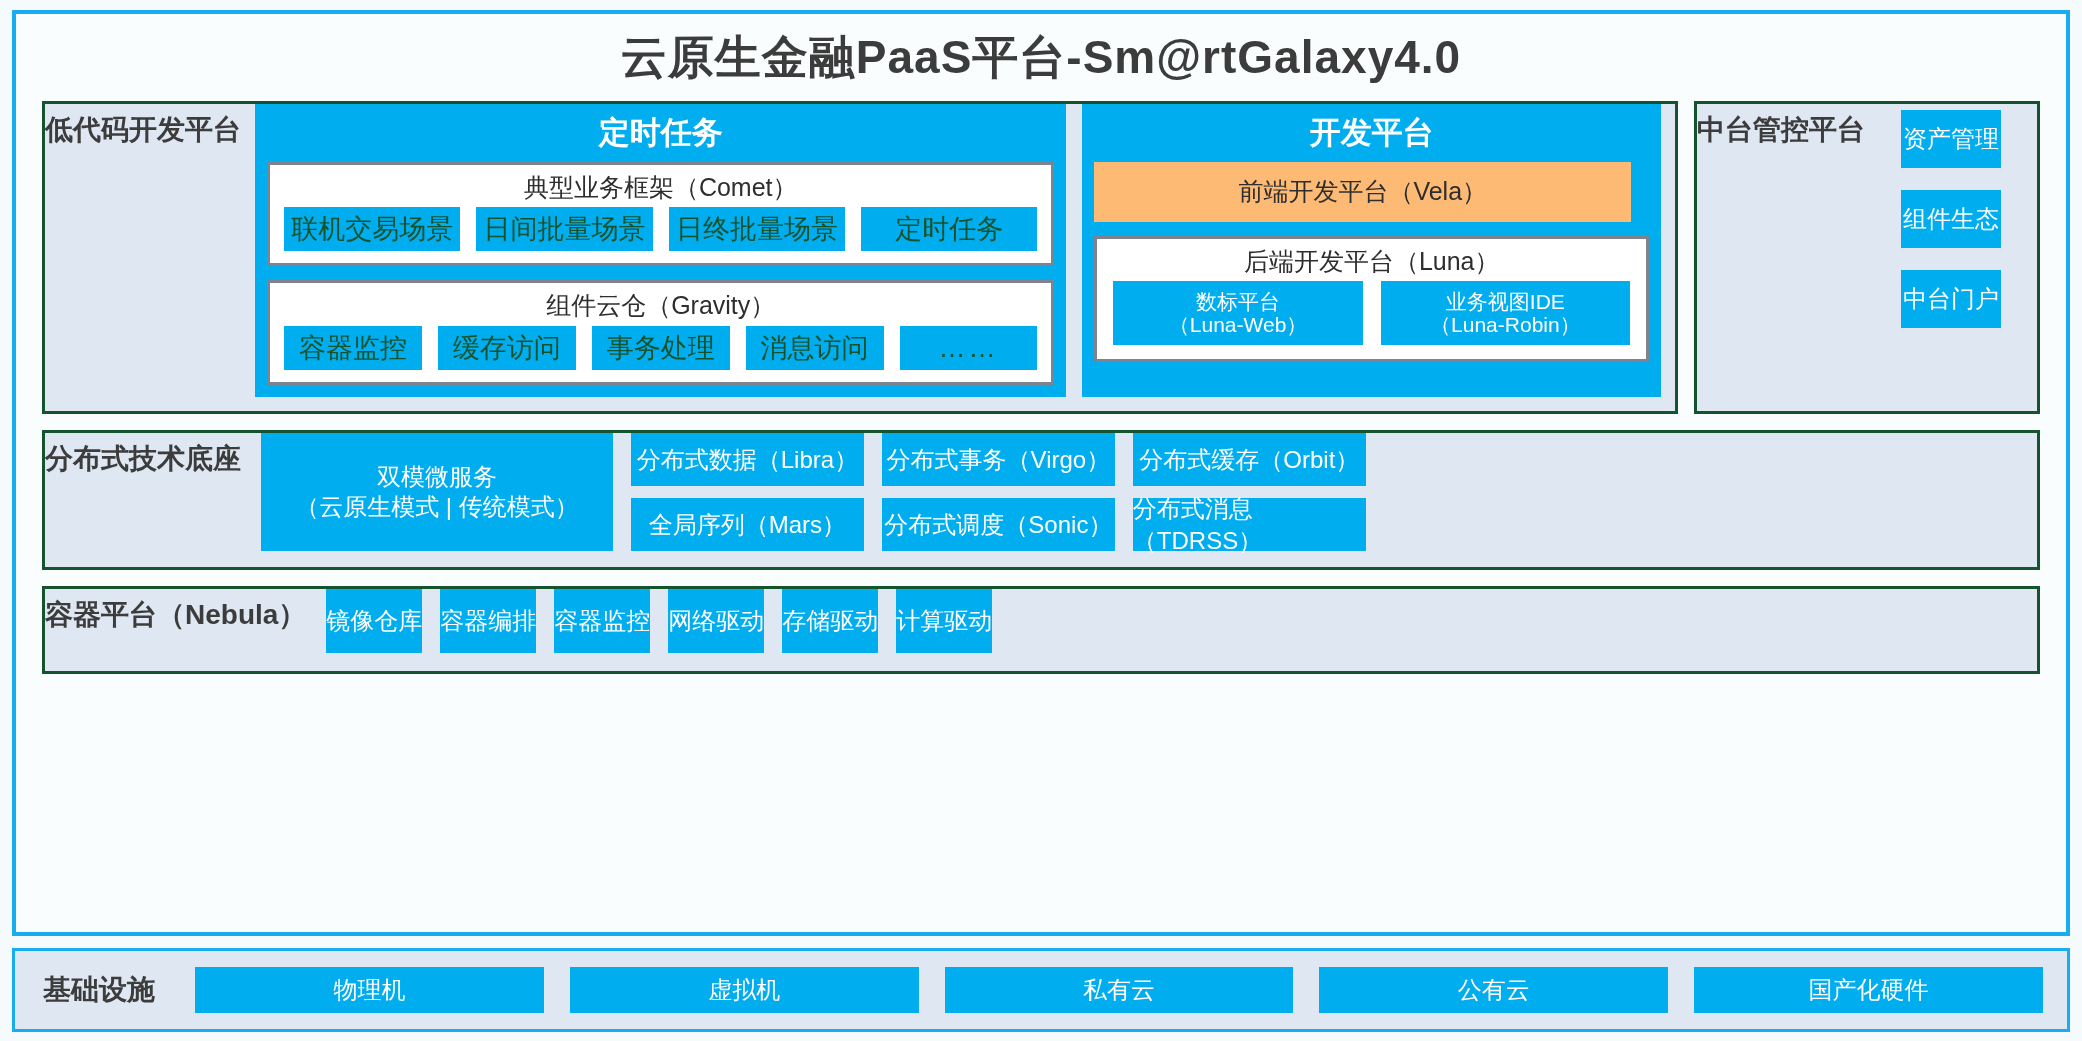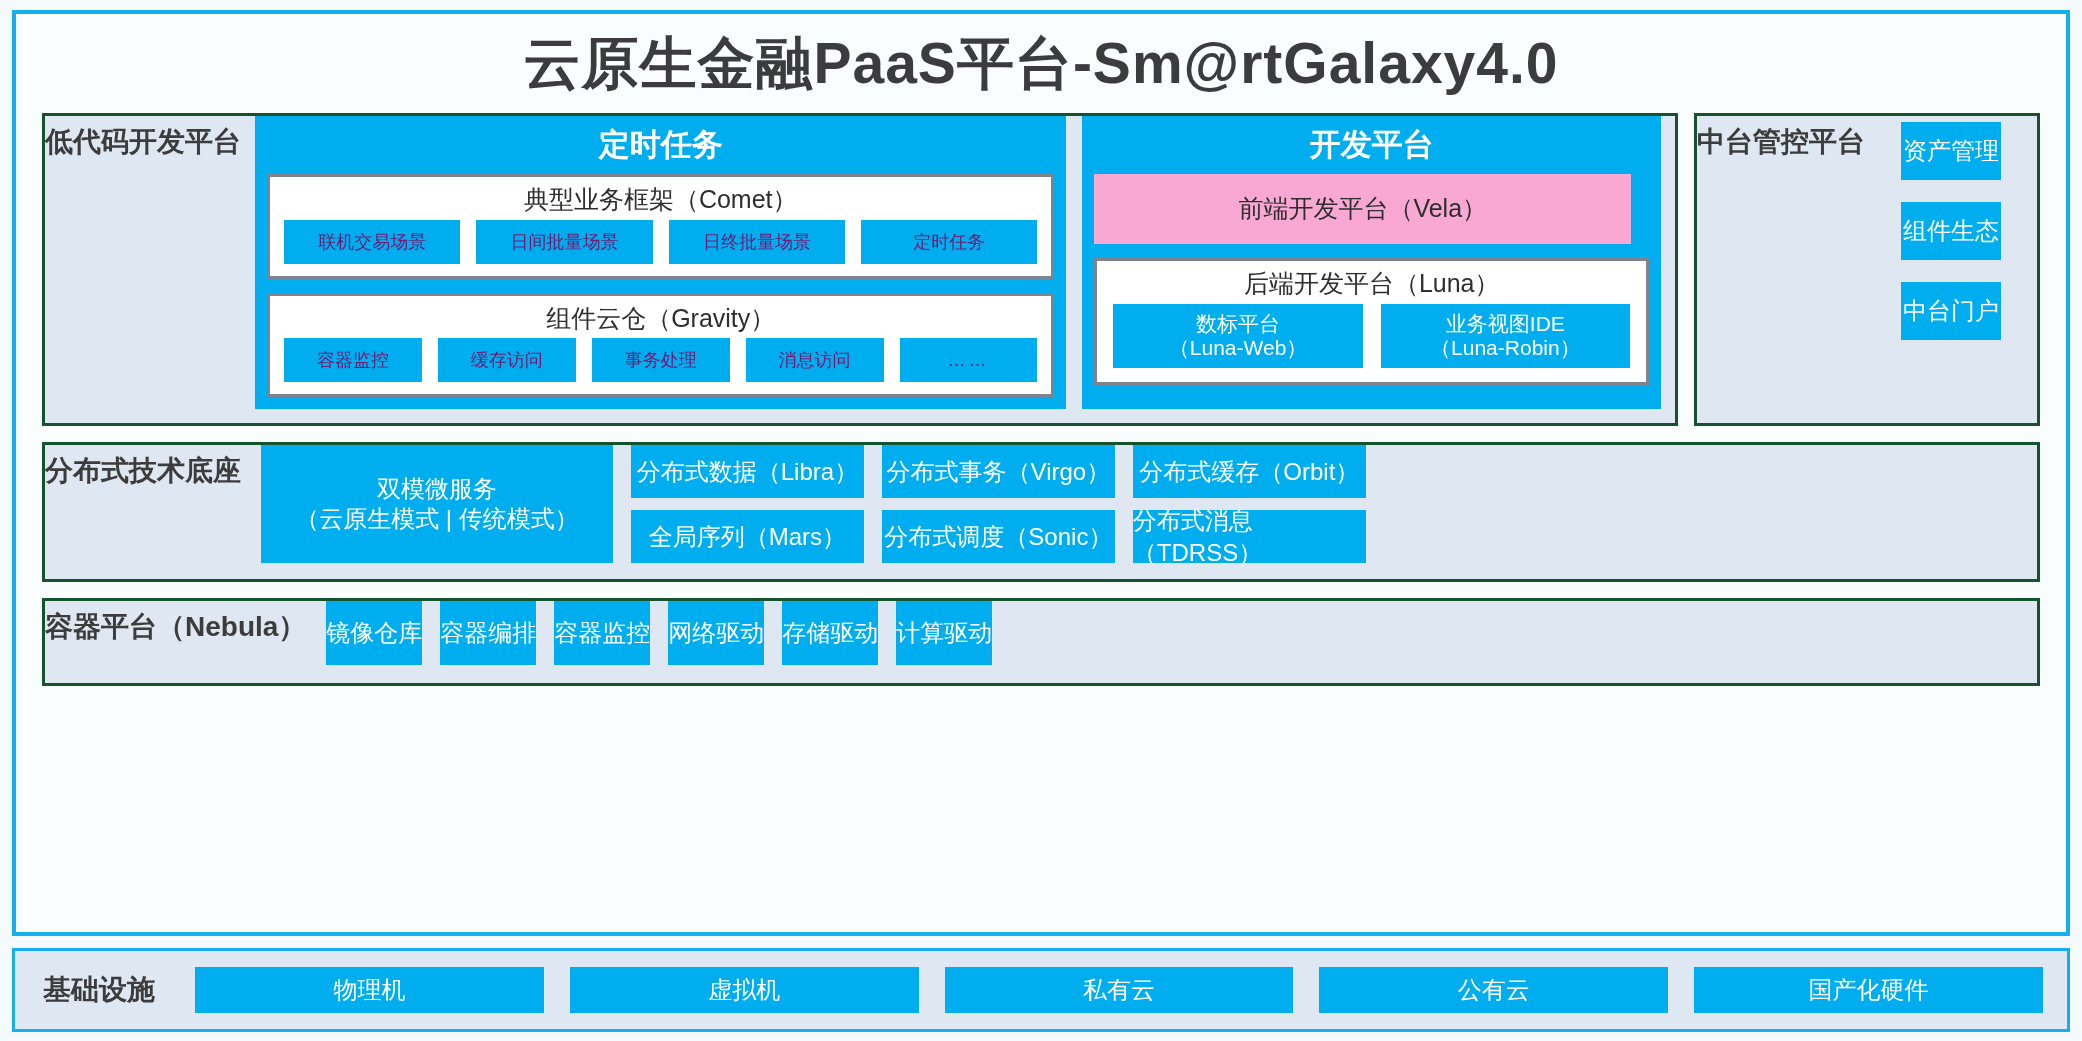--- a/index.html
+++ b/index.html
@@ -24,21 +24,21 @@
     background:#FAFDFE;
     box-sizing:border-box;
     padding:8px 26px 18px 26px;
     display:flex;flex-direction:column;
     flex:0 0 auto;
     height:926px;
   }
 
   .main-title{
     text-align:center;
-    font-size:57px;
+    font-size:46px;
     font-weight:700;
     color:#3C3C3C;
     letter-spacing:1px;
     padding:10px 0 18px 0;
     line-height:1.1;
   }
 
   
   .panel{
     border:3px solid #14532d;
@@ -93,30 +93,30 @@
     font-size:31px;
     font-weight:700;
     padding:12px 0 12px 0;
     line-height:1.1;
   }
 
   .chipbar{display:flex;gap:16px;padding:0 14px 12px 14px;}
   .chip{
     flex:1 1 0;
     height:44px;
-    font-size:18px;
-    background:#00ADEF;color:#701a75;
+    font-size:27px;
+    background:#00ADEF;color:#14532d;
     display:flex;align-items:center;justify-content:center;
   }
 
   
   .vela{
-    background:#f9a8d4;
+    background:#fdba74;
     margin:0 18px 14px 0;
-    height:70px;
+    height:60px;
     display:flex;align-items:center;justify-content:center;
     font-size:25px;color:#2E2E2E;
   }
   .luna-chips{display:flex;gap:18px;padding:0 16px 14px 16px;}
   .luna-chip{
     flex:1 1 0;height:64px;
     font-size:21px;
     background:#00ADEF;color:#fff;
     display:flex;flex-direction:column;align-items:center;justify-content:center;
   }

